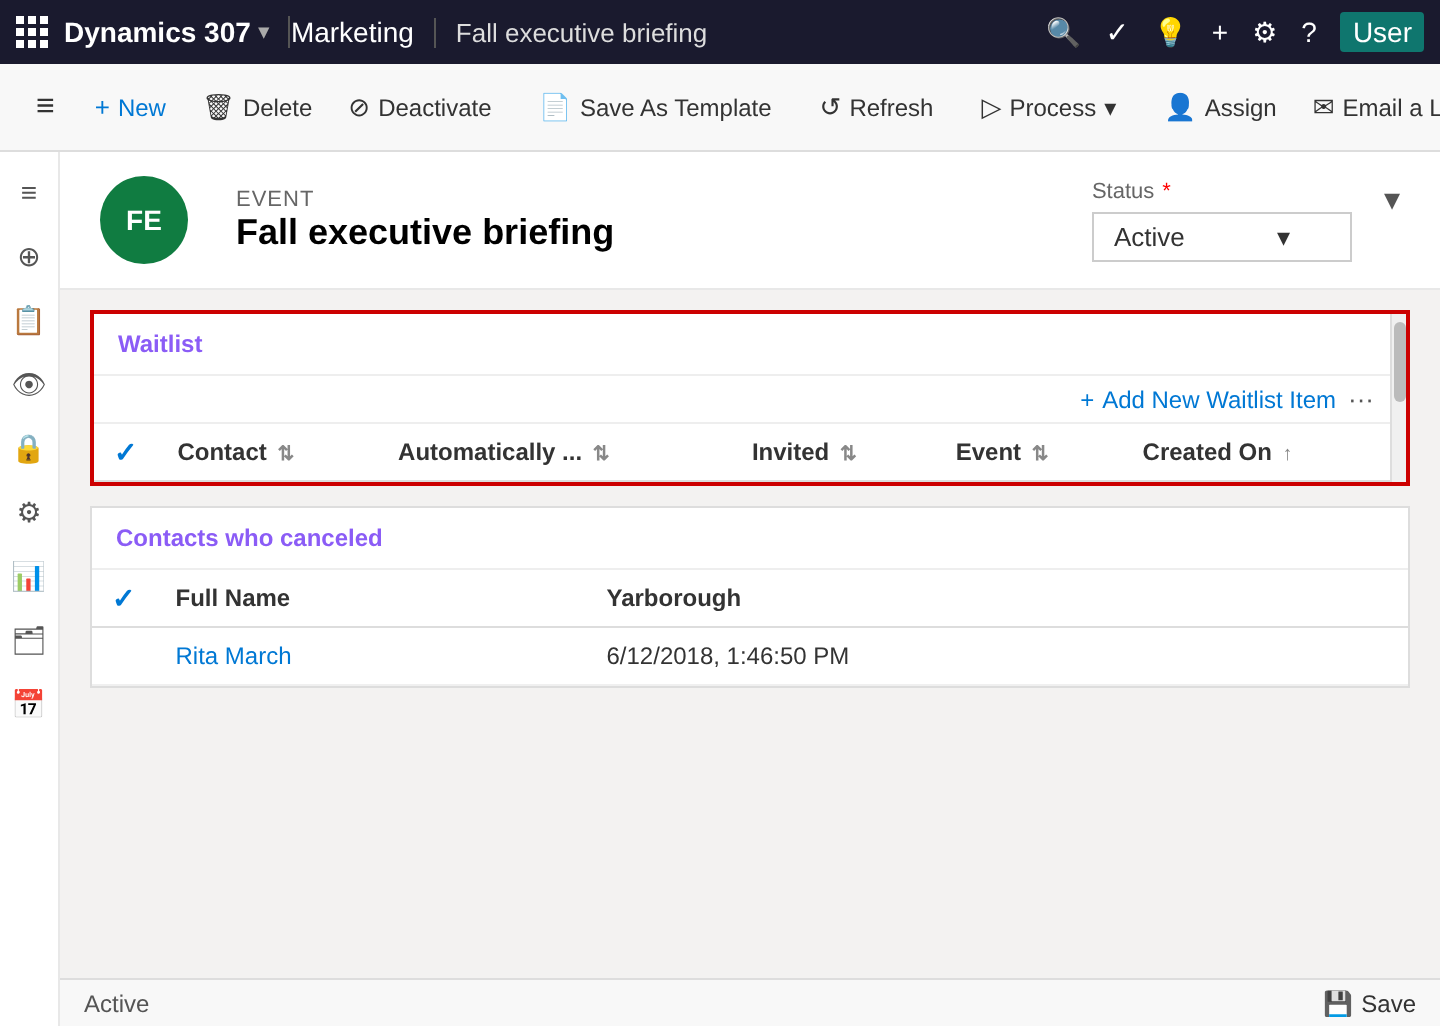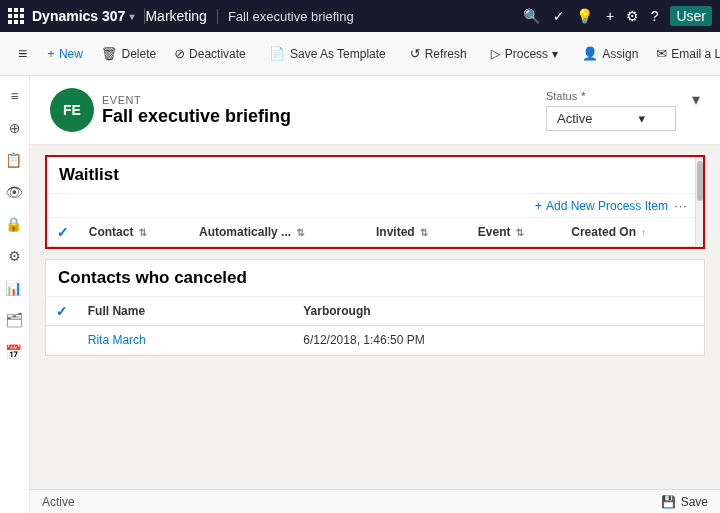--- a/index.html
+++ b/index.html
@@ -144,21 +144,21 @@
       background: #fff;
       padding: 12px 20px;
       border-bottom: 1px solid #e8e8e8;
       display: flex;
       align-items: center;
       justify-content: space-between;
     }
     .record-header-left {
       display: flex;
       align-items: center;
-      gap: 8px;
+      gap: 24px;
     }
     .record-avatar {
       width: 44px; height: 44px;
       background: #107c41;
       border-radius: 50%;
       display: flex;
       align-items: center;
       justify-content: center;
       color: white;
       font-weight: bold;
@@ -223,22 +223,22 @@
     .section-box {
       background: #fff;
       border: 1px solid #ddd;
     }
     .section-box.highlighted {
       border: 2px solid #c00;
     }
     .section-header {
       padding: 8px 12px;
       font-weight: 600;
-      font-size: 17px;
-      color: #000000;
+      font-size: 12px;
+      color: #8b5cf6;
       border-bottom: 1px solid #eee;
     }
     .section-toolbar {
       display: flex;
       justify-content: flex-end;
       align-items: center;
       padding: 4px 8px;
       gap: 6px;
       border-bottom: 1px solid #eee;
     }
@@ -447,21 +447,21 @@
 
     <div class="main-body">
 
       <div class="section-box highlighted">
         <div class="section-with-scroll">
           <div class="section-content">
             <div class="section-header">Waitlist</div>
             <div class="section-toolbar">
               <div class="add-new-btn">
                 <span>+</span>
-                <span>Add New Process Item</span>
+                <span>Add New Waitlist Item</span>
               </div>
               <span style="color:#555;cursor:pointer;">···</span>
             </div>
             <table class="data-table">
               <thead>
                 <tr>
                   <th class="check-col">
                     <span class="check-icon">✓</span>
                   </th>
                   <th>

